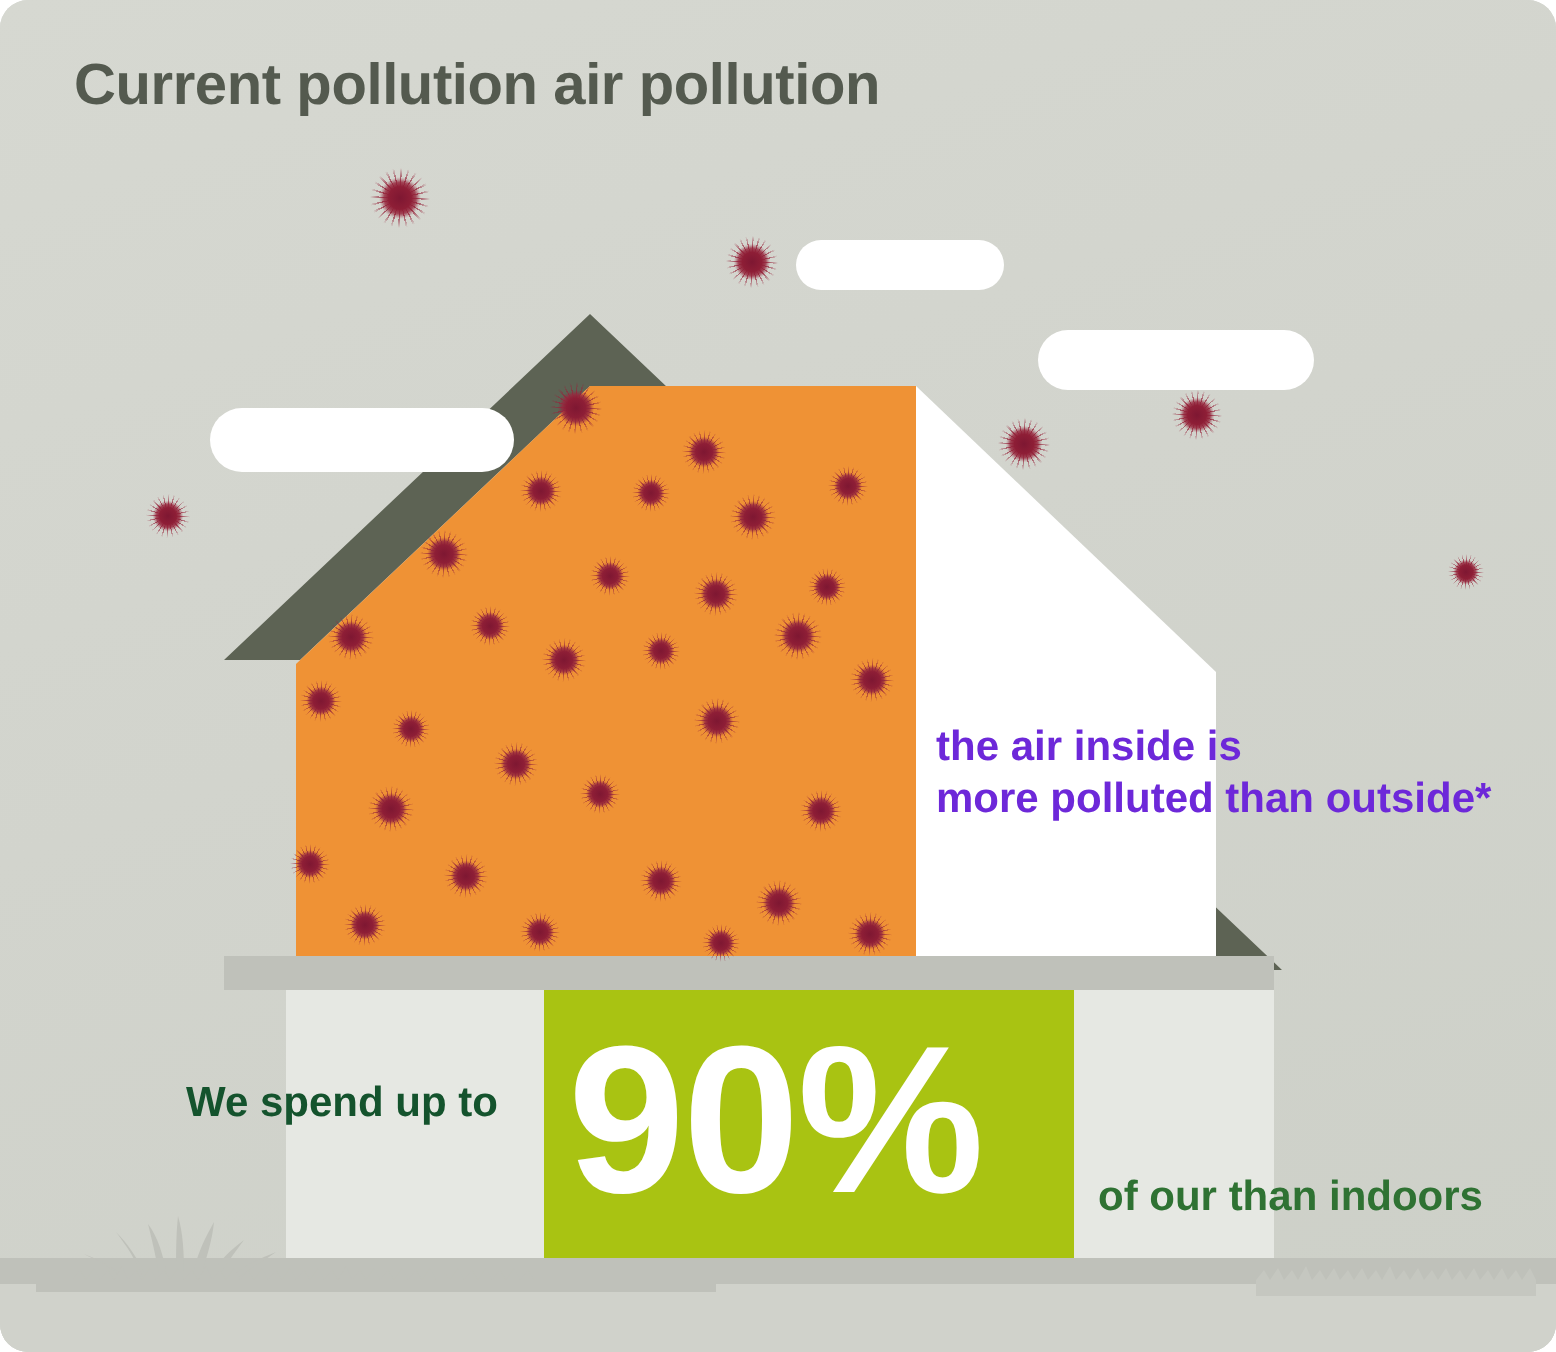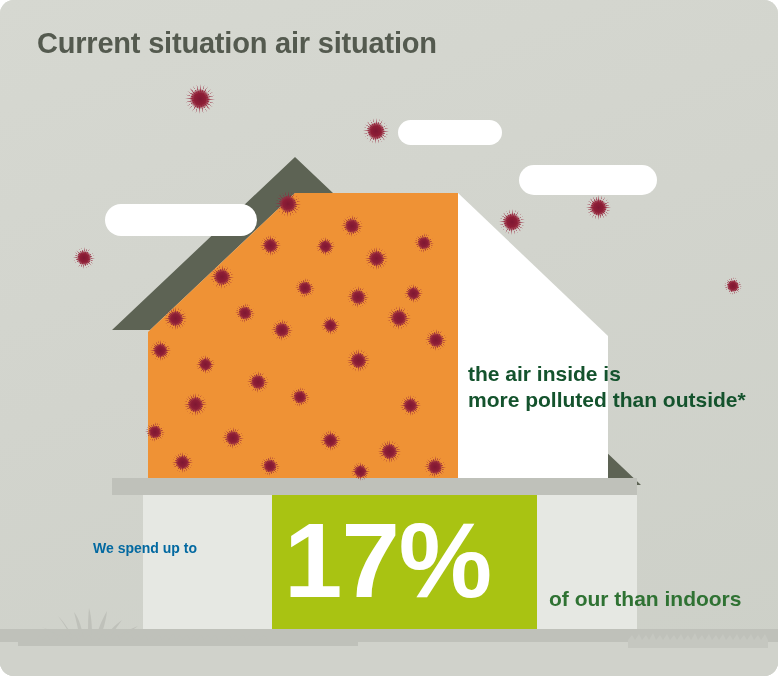--- a/index.html
+++ b/index.html
@@ -115,40 +115,40 @@
     letter-spacing: -2px;
     line-height: 1;
   }
   #stat-pollution-text {
     position: absolute;
     left: 468px;
     top: 361px;
     font-size: 21px;
     font-weight: bold;
     line-height: 1.26;
-    color: #14532d;
+    color: #6d28d9;
     white-space: nowrap;
   }
   #stat-ninety {
     position: absolute;
     left: 284px;
     top: 508px;
     font-size: 105px;
     font-weight: bold;
     color: #ffffff;
     letter-spacing: -1px;
     line-height: 1;
   }
   #label-spend {
     position: absolute;
     left: 93px;
     top: 540px;
-    font-size: 14px;
-    font-weight: bold;
-    color: #0369a1;
+    font-size: 21px;
+    font-weight: bold;
+    color: #14532d;
     white-space: nowrap;
   }
   #label-indoors {
     position: absolute;
     left: 549px;
     top: 587px;
     font-size: 21px;
     font-weight: bold;
     color: #2f7233;
     white-space: nowrap;
@@ -258,27 +258,27 @@
       <span class="particle" style="left: 350.5px; top: 461.5px; width: 19px; height: 19px;"></span>
       <span class="particle" style="left: 185px; top: 84px; width: 30px; height: 30px;"></span>
       <span class="particle" style="left: 363px; top: 118px; width: 26px; height: 26px;"></span>
       <span class="particle" style="left: 73px; top: 247px; width: 22px; height: 22px;"></span>
       <span class="particle" style="left: 499px; top: 209px; width: 26px; height: 26px;"></span>
       <span class="particle" style="left: 585.5px; top: 194.5px; width: 25px; height: 25px;"></span>
       <span class="particle" style="left: 414px; top: 233px; width: 20px; height: 20px;"></span>
       <span class="particle" style="left: 724px; top: 277px; width: 18px; height: 18px;"></span>
     </div>
 
-  <div id="title">Current situation air situation</div>
+  <div id="title">Current pollution air pollution</div>
 
 
   <div id="stat-pollution-text">
     <div>the air inside is</div>
     <div>more polluted than outside*</div>
   </div>
 
   <div id="label-spend">We spend up to</div>
 
-  <div id="stat-ninety">17%</div>
+  <div id="stat-ninety">90%</div>
 
   <div id="label-indoors">of our than indoors</div>
 
 </div>
 
 </body></html>

